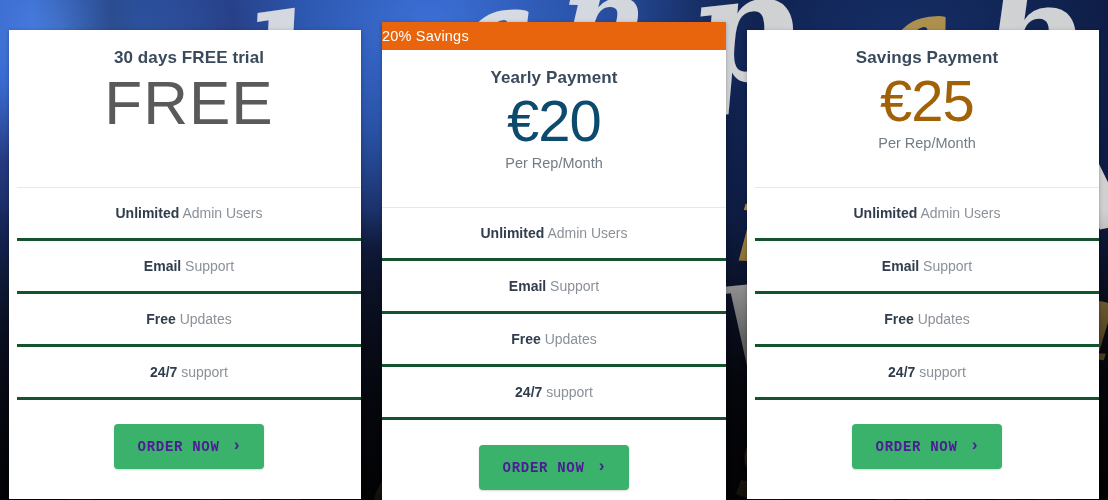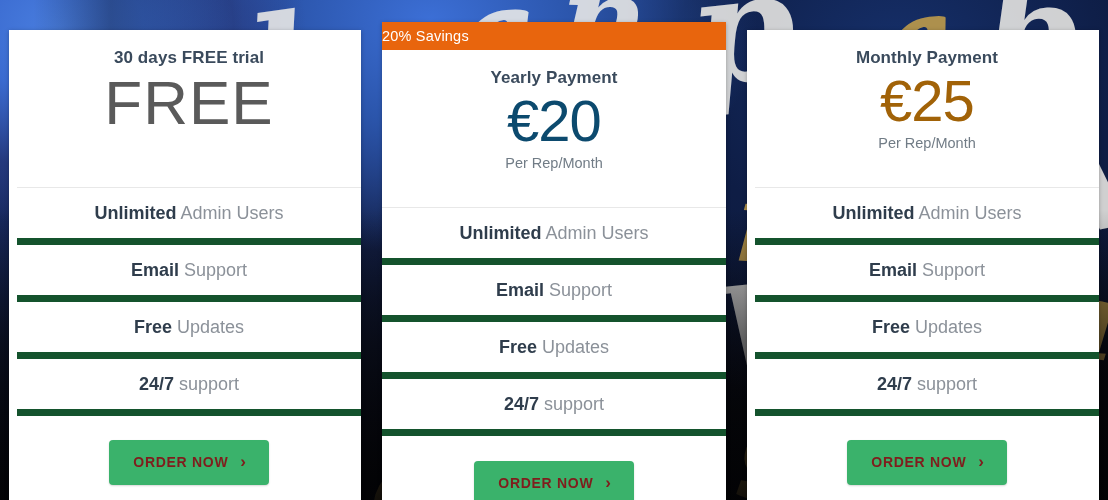--- a/index.html
+++ b/index.html
@@ -110,44 +110,45 @@
   .price-sub {
     font-size: 14.5px;
     color: #717c86;
     margin: 2px 0 0;
   }
 
   .feature {
     height: 50px;
     line-height: 50px;
     text-align: center;
-    font-size: 18px;
+    font-size: 14px;
     color: #8b9199;
-    border-bottom: 7px solid #14532d;
+    border-bottom: 3px solid #14532d;
   }
   .feature b {
     color: #2f3d4c;
     font-weight: 700;
   }
 
   .cta-wrap {
     padding: 24px 0 30px;
     text-align: center;
   }
   .card.featured .cta-wrap { padding: 25px 0 32px; }
 
   .order-btn {
     display: inline-flex;
+    align-items: center;
     gap: 12px;
     background: #3ab26b;
-    color: #7f1d1d;
+    color: #4c1d95;
     border: none;
     border-radius: 4px;
     padding: 14px 22px 14px 24px;
-    font-family: Liberation Sans, sans-serif;
+    font-family: Liberation Mono, monospace;
     font-size: 14px;
     font-weight: 700;
     letter-spacing: .7px;
     cursor: pointer;
     box-shadow: 0 1px 2px rgba(0,0,0,0.16);
   }
   .order-btn .chev {
     font-size: 17px;
     font-weight: 700;
     line-height: 1;
@@ -211,21 +212,21 @@
         <div class="feature"><b>Email</b><span> Support</span></div>
         <div class="feature"><b>Free</b><span> Updates</span></div>
         <div class="feature"><b>24/7</b><span> support</span></div>
         <div class="cta-wrap"><button class="order-btn">
             <span>ORDER NOW</span>
             <span class="chev">›</span>
           </button></div>
       </div>
       <div class="card plain">
         <div class="head">
-          <p class="plan-title">Monthly Payment</p>
+          <p class="plan-title">Savings Payment</p>
           <p class="price green">€25</p>
           <p class="price-sub">Per Rep/Month</p>
         </div>
         <div class="feature"><b>Unlimited</b><span> Admin Users</span></div>
         <div class="feature"><b>Email</b><span> Support</span></div>
         <div class="feature"><b>Free</b><span> Updates</span></div>
         <div class="feature"><b>24/7</b><span> support</span></div>
         <div class="cta-wrap"><button class="order-btn">
             <span>ORDER NOW</span>
             <span class="chev">›</span>

